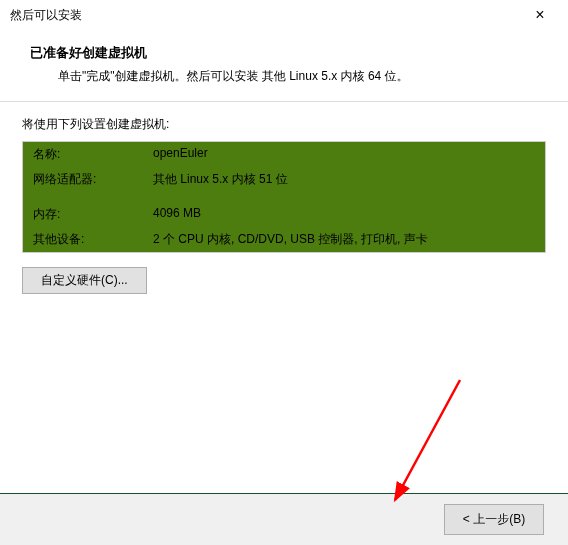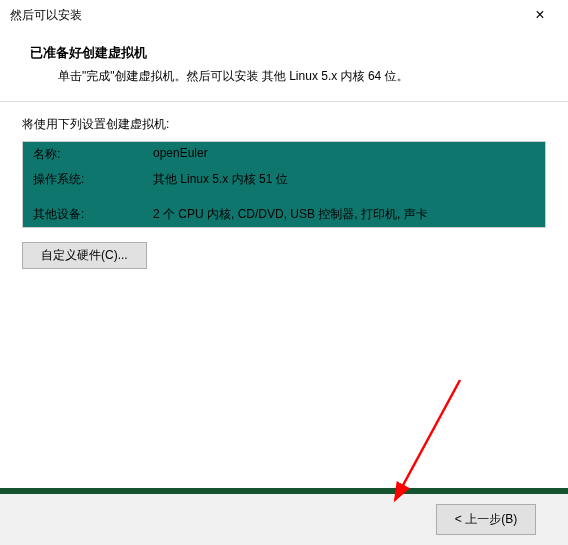--- a/index.html
+++ b/index.html
@@ -47,21 +47,21 @@
   }
   .content {
     padding: 14px 22px 0 22px;
   }
   .intro {
     margin-bottom: 8px;
     font-size: 12px;
   }
   .panel {
     border: 1px solid #ccc;
-    background: #0f766e;
+    background: #4d7c0f;
     margin-bottom: 14px;
   }
   .panel-inner {
     width: 100%;
     border-collapse: collapse;
   }
   .panel-inner td {
     padding: 4px 10px;
     font-size: 12px;
     vertical-align: top;
@@ -80,22 +80,22 @@
   .btn:focus, .btn.primary {
     outline: 2px solid #0078d7;
     outline-offset: -1px;
     background: #e5f1fb;
     border-color: #0078d7;
   }
   .custom-row { margin-top: 6px; }
   .footer {
     position: absolute;
     left: 0; right: 0; bottom: 0;
-    border-top: 6px solid #14532d;
-    padding: 10px 32px;
+    border-top: 1px solid #14532d;
+    padding: 10px 24px;
     display: flex;
     justify-content: flex-end;
     gap: 8px;
     background: #f0f0f0;
   }
   .footer .btn { min-width: 100px; padding: 6px 10px; }
   .footer .btn.primary { min-width: 110px; }
   .arrow-svg {
     position: absolute;
     top: 0; left: 0;
@@ -122,26 +122,30 @@
   <div class="intro">将使用下列设置创建虚拟机:</div>
 
   <div class="panel">
     <table class="panel-inner">
       <tbody>
         <tr>
             <td class="key">名称:</td>
             <td>openEuler</td>
           </tr>
         <tr>
-            <td class="key">操作系统:</td>
+            <td class="key">网络适配器:</td>
             <td>其他 Linux 5.x 内核 51 位</td>
           </tr>
         <tr class="gap">
             <td></td>
             <td></td>
+          </tr>
+        <tr>
+            <td class="key">内存:</td>
+            <td>4096 MB</td>
           </tr>
         <tr>
             <td class="key">其他设备:</td>
             <td>2 个 CPU 内核, CD/DVD, USB 控制器, 打印机, 声卡</td>
           </tr>
       </tbody>
     </table>
   </div>
 
   <div class="custom-row">

